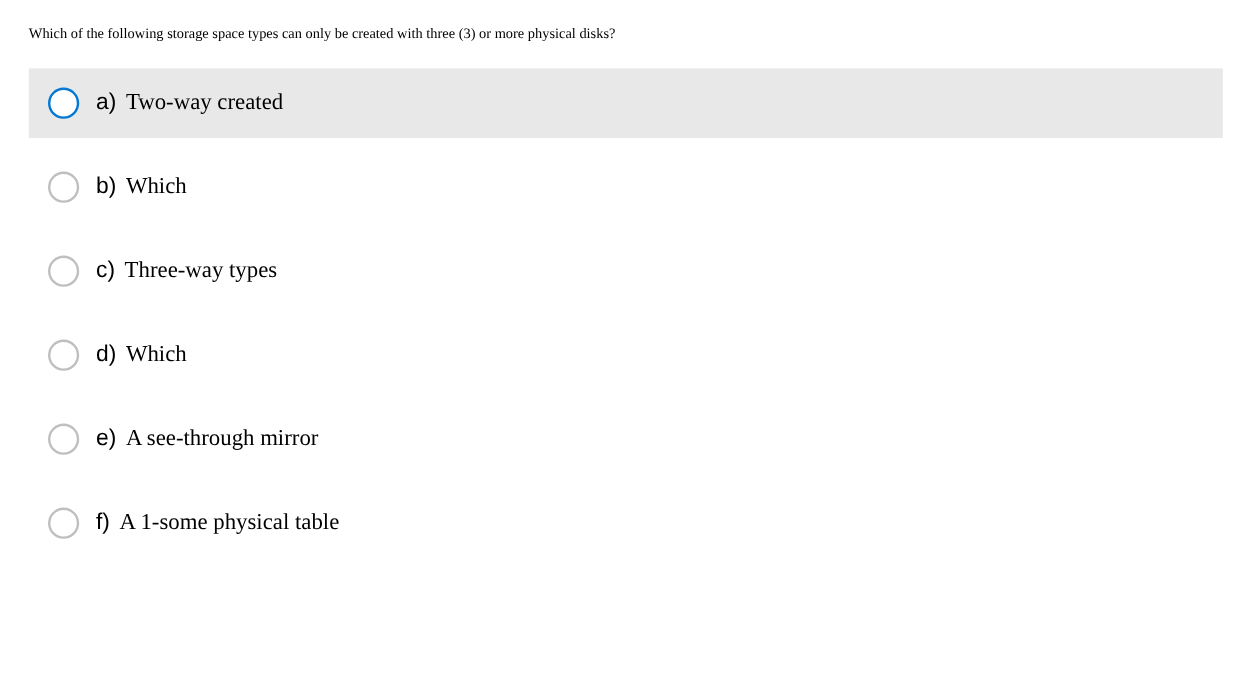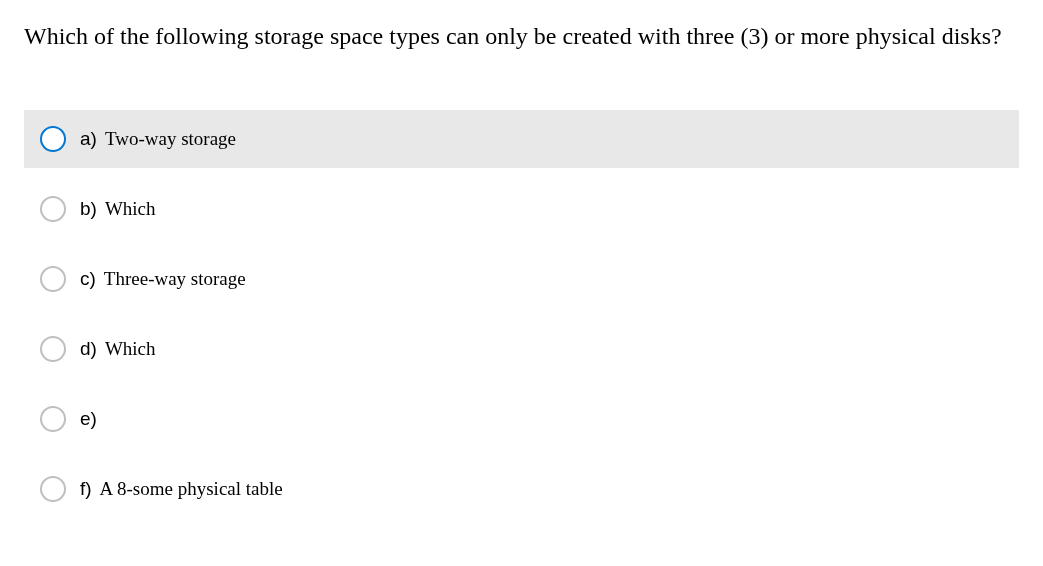--- a/index.html
+++ b/index.html
@@ -9,23 +9,23 @@
     }
     body {
       font-family: Georgia, 'Times New Roman', serif;
       background: #ffffff;
       width: 1043px;
       height: 566px;
       padding: 20px 24px;
       color: #000000;
     }
     .question {
-      font-size: 24px;
+      font-size: 12px;
       line-height: 1.4;
-      margin-bottom: 56px;
+      margin-bottom: 20px;
       font-weight: 400;
     }
     .options-container {
       display: flex;
       flex-direction: column;
     }
     .option {
       display: flex;
       align-items: center;
       padding: 16px 16px;
@@ -62,45 +62,46 @@
 </head>
 <body>
 
 <div class="question">Which of the following storage space types can only be created with three (3) or more physical disks?</div>
 
 <div class="options-container">
 
   <div class="option highlighted">
     <div class="radio-circle"></div>
     <span class="option-letter">a)</span>
-    <span class="option-text">Two-way storage</span>
+    <span class="option-text">Two-way created</span>
   </div>
 
   <div class="option">
     <div class="radio-circle"></div>
     <span class="option-letter">b)</span>
     <span class="option-text">Which</span>
   </div>
 
   <div class="option">
     <div class="radio-circle"></div>
     <span class="option-letter">c)</span>
-    <span class="option-text">Three-way storage</span>
+    <span class="option-text">Three-way types</span>
   </div>
 
   <div class="option">
     <div class="radio-circle"></div>
     <span class="option-letter">d)</span>
     <span class="option-text">Which</span>
   </div>
 
   <div class="option">
     <div class="radio-circle"></div>
     <span class="option-letter">e)</span>
+    <span class="option-text">A see-through mirror</span>
   </div>
 
   <div class="option">
     <div class="radio-circle"></div>
     <span class="option-letter">f)</span>
-    <span class="option-text">A 8-some physical table</span>
+    <span class="option-text">A 1-some physical table</span>
   </div>
 
 </div>
 
 </body></html>

